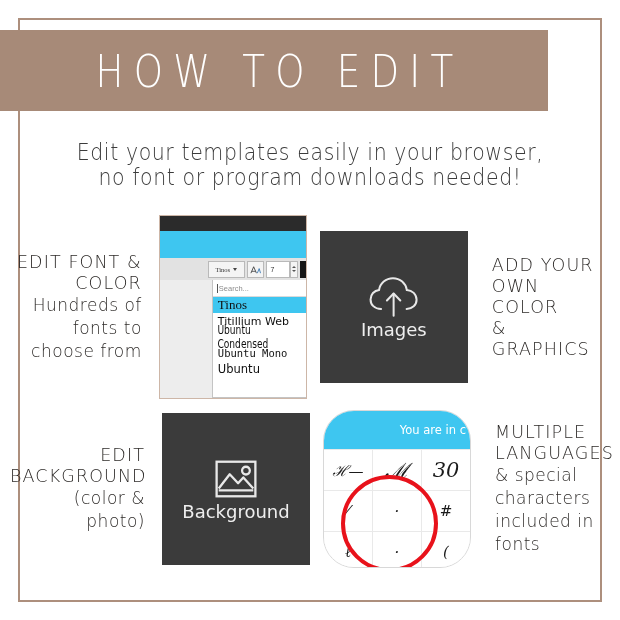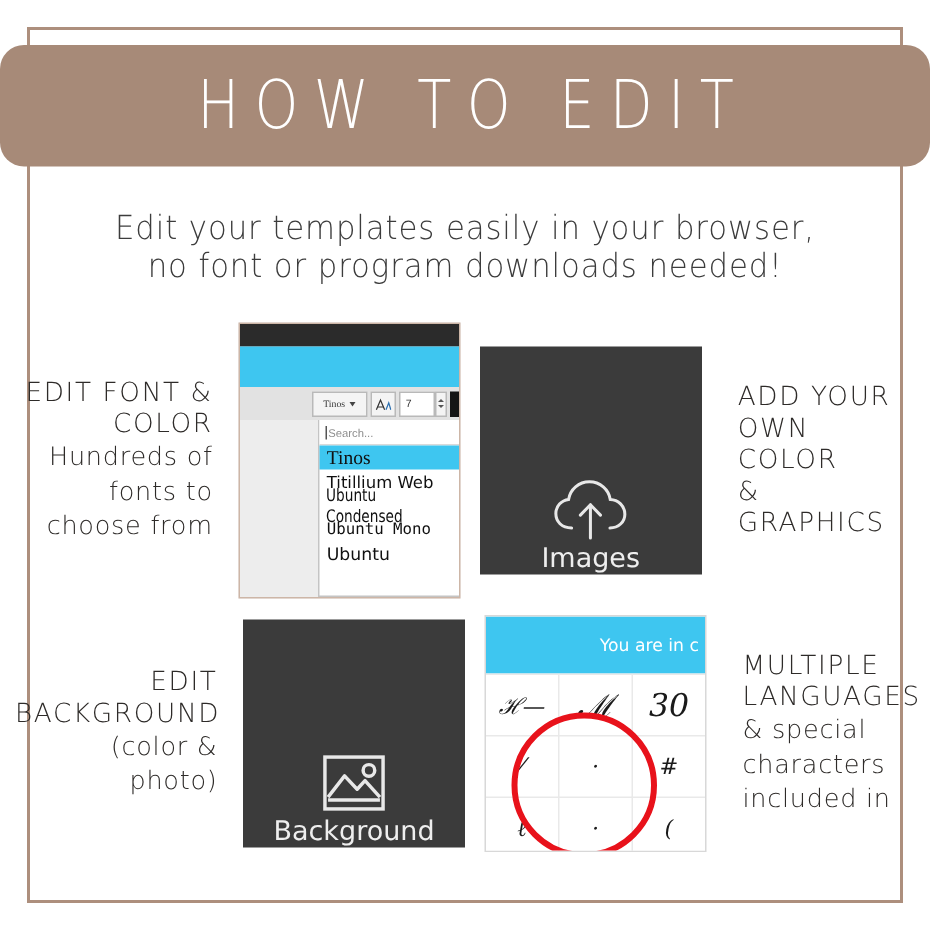--- a/index.html
+++ b/index.html
@@ -20,27 +20,26 @@
     width: 584px; height: 584px;
     border: 2px solid #ad8f7d;
     pointer-events: none;
     z-index: 1;
   }
 
   
   #title-banner {
     position: absolute;
     left: 0; top: 30px;
-    width: 620px; height: 81px;
+    width: 548px; height: 81px;
     background: #a78a78;
     z-index: 3;
     display: flex;
     align-items: center;
     justify-content: center;
-    border-radius: 16px;
   }
   #title-banner .title-text {
     color: #ffffff;
     font-size: 40px;
     letter-spacing: 11px;
     font-weight: 300;
     font-family: "DejaVu Sans", sans-serif;
     text-indent: 11px;
     transform: scaleX(0.93) scaleY(1.12);
   }
@@ -97,21 +96,21 @@
   .panel {
     width: 148px;
     height: 100%;
     position: relative;
     overflow: hidden;
     flex: none;
   }
   #panel-font       { margin-left: 7px; }
   #panel-images     { margin-left: 13px; }
   #panel-background { margin-left: 7px; }
-  #panel-languages  { margin-left: 13px; }
+  #panel-languages  { margin-left: 13px; border-radius: 31px; }
 
   
   #panel-font {
     height: 184px;
     border: 1px solid #cdb6a7;
     background: #ededed;
   }
   #font-app-titlebar {
     position: absolute; left: 0; top: 0;
     width: 100%; height: 15px;
@@ -207,21 +206,21 @@
   .font-option.f-ubmono   { font-family: "DejaVu Sans Mono", monospace; font-size: 10.5px; }
   .font-option.f-ubuntu   { font-family: "DejaVu Sans", sans-serif; font-size: 11.5px; }
 
   
   .dark-panel {
     background: #3b3b3b;
     height: 152px;
     display: flex;
     flex-direction: column;
     align-items: center;
-    justify-content: flex-end;
+    justify-content: center;
   }
   .dark-panel .glyph { width: 54px; height: 44px; }
   .dark-panel .glyph svg { width: 100%; height: 100%; display: block; }
   .dark-panel .p-label {
     color: #eeeeee;
     font-size: 18px;
     font-family: "DejaVu Sans", sans-serif;
     font-weight: 400;
   }
 
@@ -399,14 +398,15 @@
       <div id="red-circle"></div>
     </div>
   </div>
 
   <div class="caption left-align">
     <span class="caps">MULTIPLE</span>
     <span class="caps">LANGUAGES</span>
     <span class="lower">&amp; special</span>
     <span class="lower">characters</span>
     <span class="lower">included in</span>
+    <span class="lower">fonts</span>
   </div>
 </div>
 
 </body></html>

